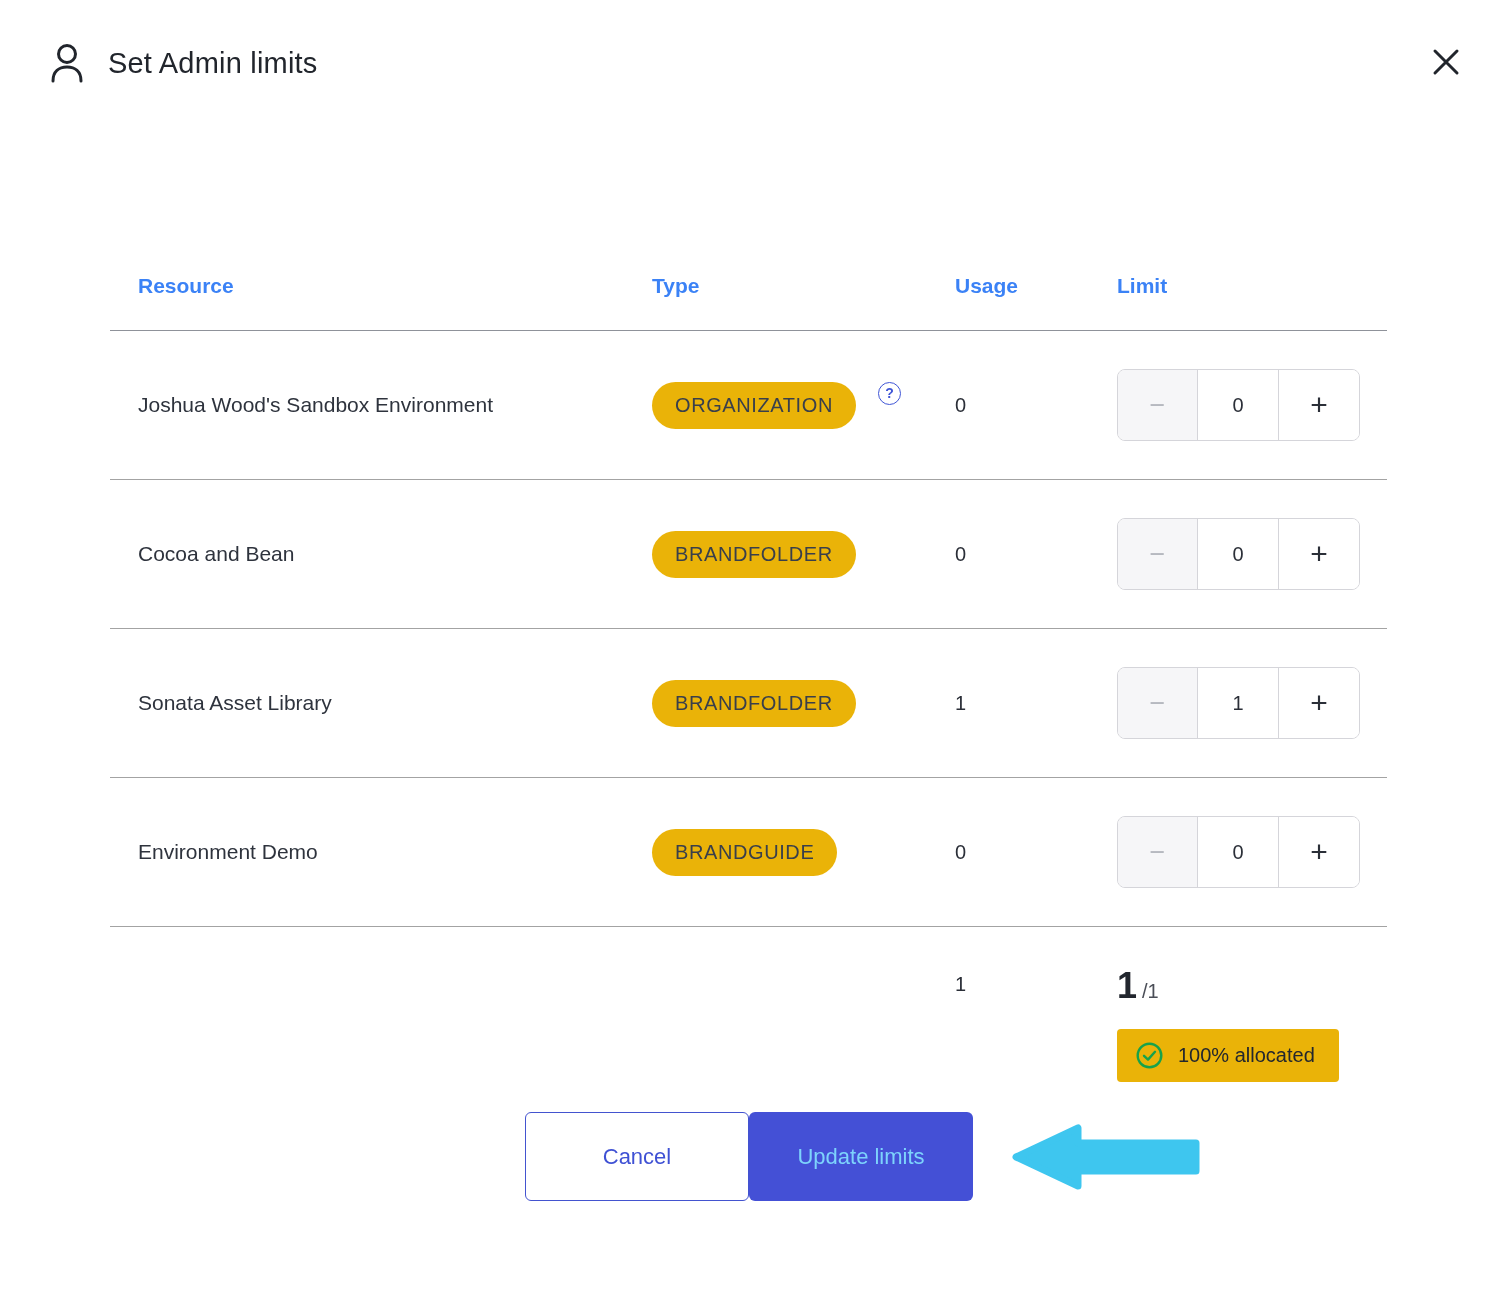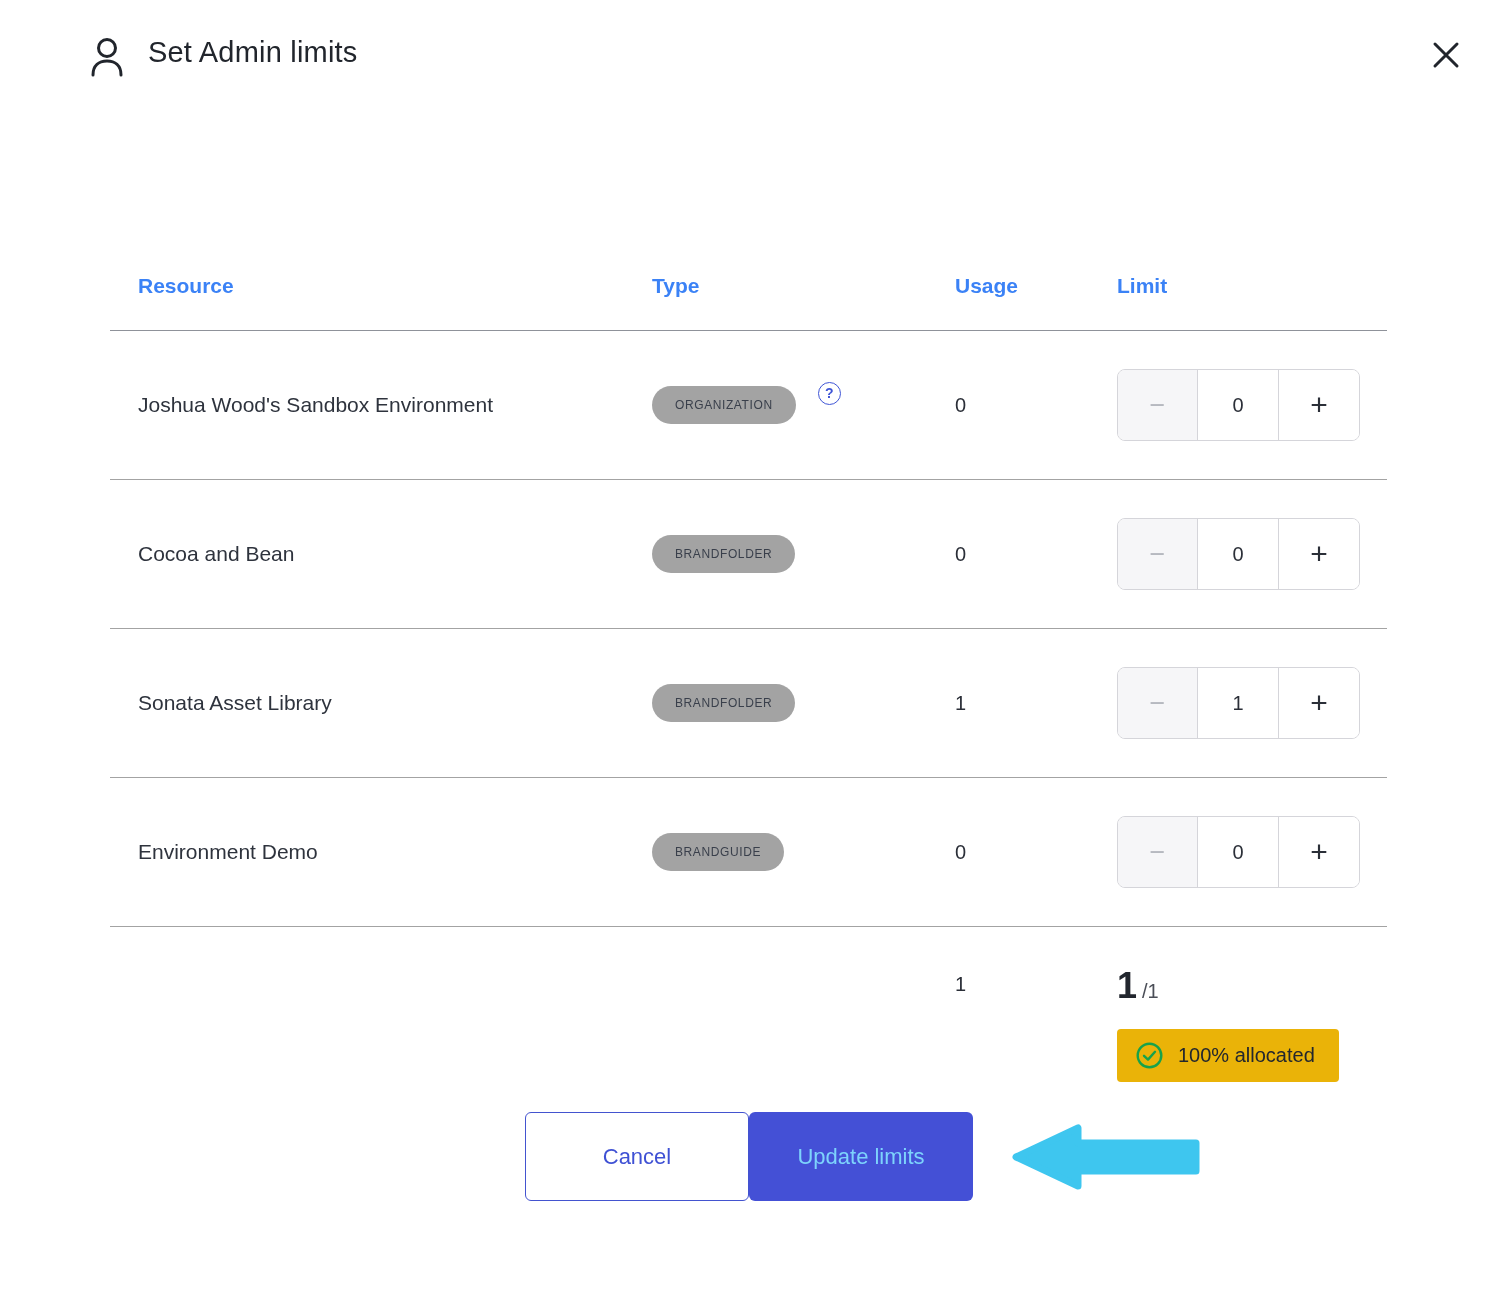--- a/index.html
+++ b/index.html
@@ -3,35 +3,35 @@
 <meta charset="utf-8">
 <style>
   * { margin:0; padding:0; box-sizing:border-box; }
   html,body { background:#ffffff; }
   body {
     width:1498px; height:1314px; position:relative; overflow:hidden;
     font-family:"Liberation Sans", sans-serif; color:#2b2f38;
   }
 
   
-  .modal-header { display:flex; padding:36px 32px 0 50px; height:90px;margin-left:40px; }
+  .modal-header { display:flex; align-items:center; padding:36px 32px 0 50px; height:90px; }
   .user-icon { width:36px; height:42px; display:flex; align-items:center; }
   .modal-title { font-size:29px; font-weight:500; color:#21252c; margin-left:22px; letter-spacing:.2px; }
   .close-btn { margin-left:auto; background:none; border:none; cursor:pointer; width:40px; height:40px;
                display:flex; align-items:center; justify-content:center; }
 
   
   .table { margin:184px 111px 0 110px; }
   .grid-row { display:grid; grid-template-columns:514px 303px 162px 270px; padding-left:28px; align-items:center; }
   .thead { font-weight:700; font-size:21px; color:#3b82f6; padding-bottom:32px; border-bottom:1px solid #8f929a; align-items:end; }
   .trow { height:149px; border-bottom:1px solid #a3a3a3; }
   .cell-resource { font-size:21px; color:#2e333d; }
   .cell-type { display:flex; align-items:center; }
-  .pill { display:inline-block; background:#a3a3a3; border-radius:26px; padding:12px 23px;
-          font-size:12px; letter-spacing:.6px; color:#393f4b; white-space:nowrap; }
+  .pill { display:inline-block; background:#eab308; border-radius:26px; padding:12px 23px;
+          font-size:20px; letter-spacing:.6px; color:#393f4b; white-space:nowrap; }
   .help-icon { width:23px; height:23px; border:1.6px solid #3f55d6; border-radius:50%; color:#3f55d6;
                font-size:14px; font-weight:700; display:inline-flex; align-items:center; justify-content:center;
                margin-left:22px; transform:translateY(-12px); cursor:pointer; }
   .cell-usage { font-size:20px; color:#2b2f38; }
 
   
   .stepper { width:243px; height:72px; display:flex; border:1px solid #d5d5da; border-radius:8px;
              overflow:hidden; background:#ffffff; }
   .step-btn { border:none; cursor:pointer; display:flex; align-items:center; justify-content:center; }
   .step-minus { flex:0 0 80px; background:#f6f6f8; border-right:1px solid #d5d5da; color:#b6b9c0; font-size:27px; }

